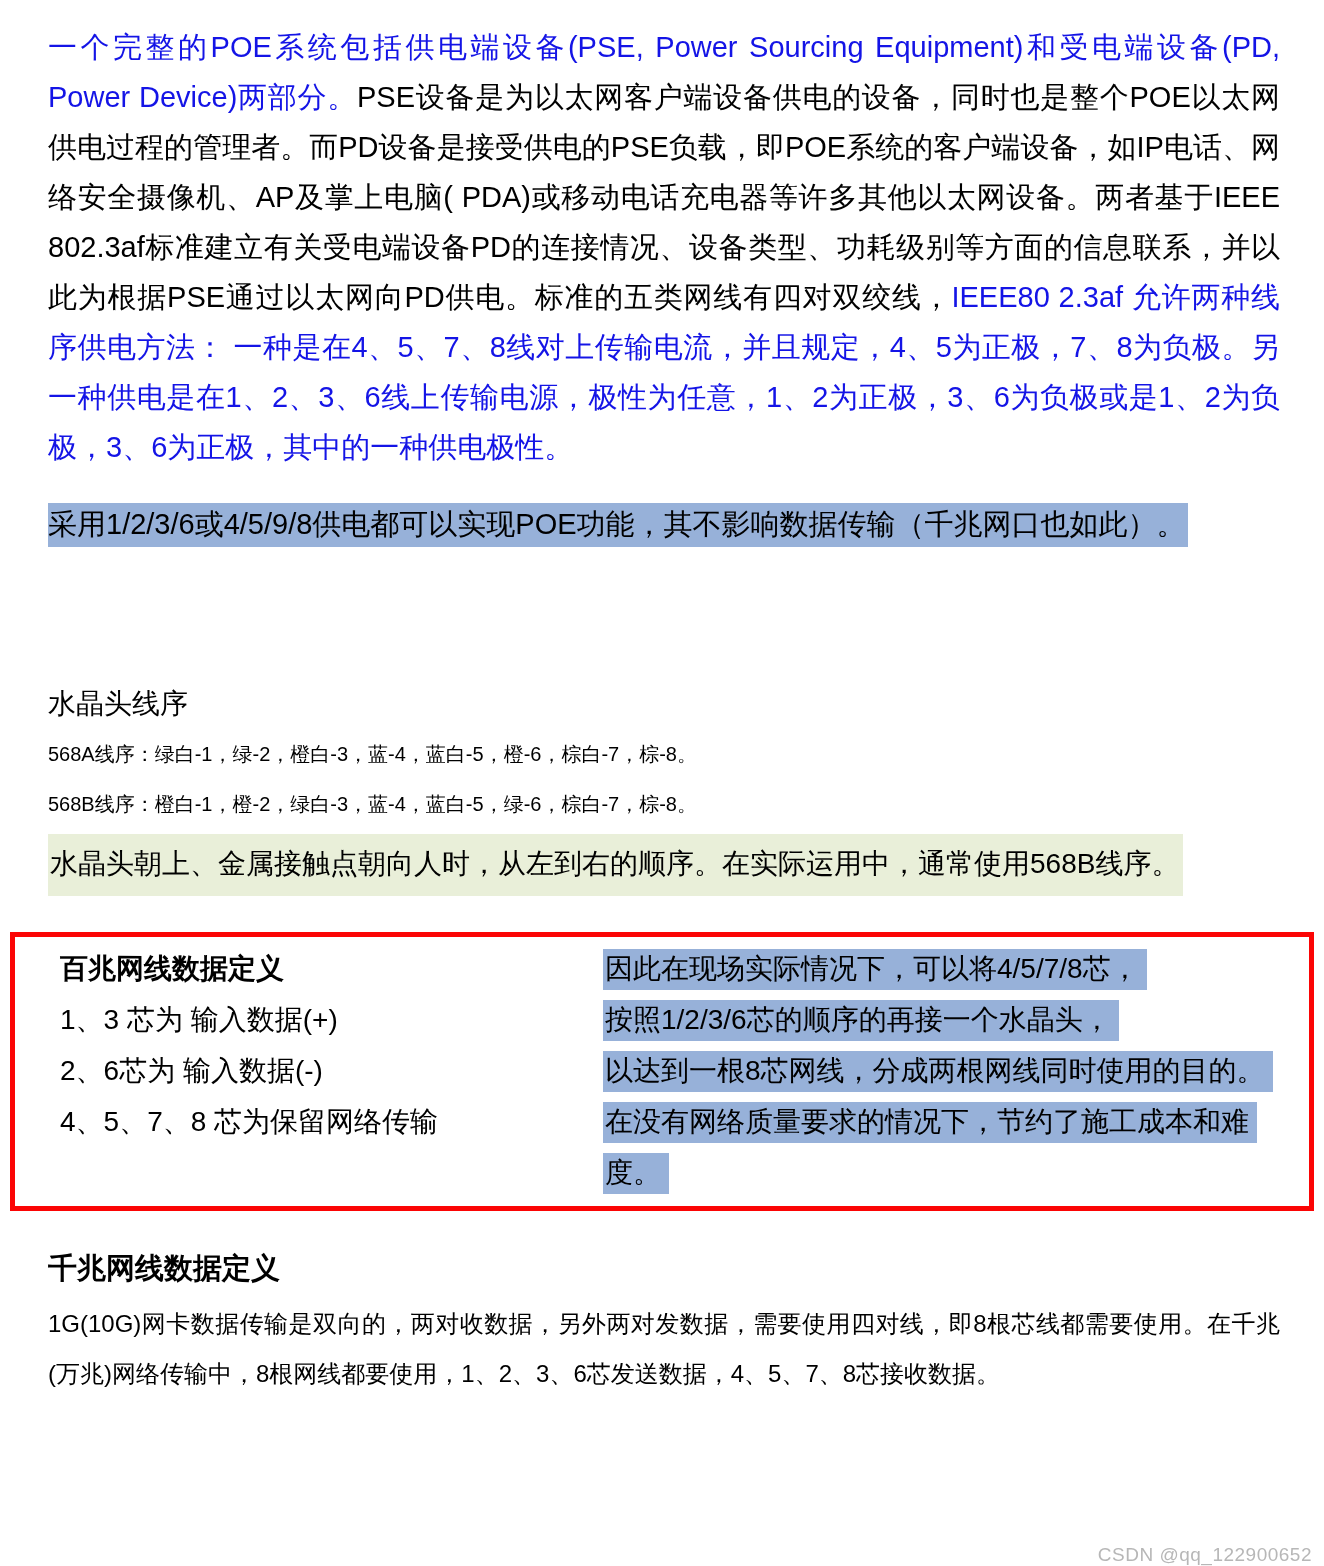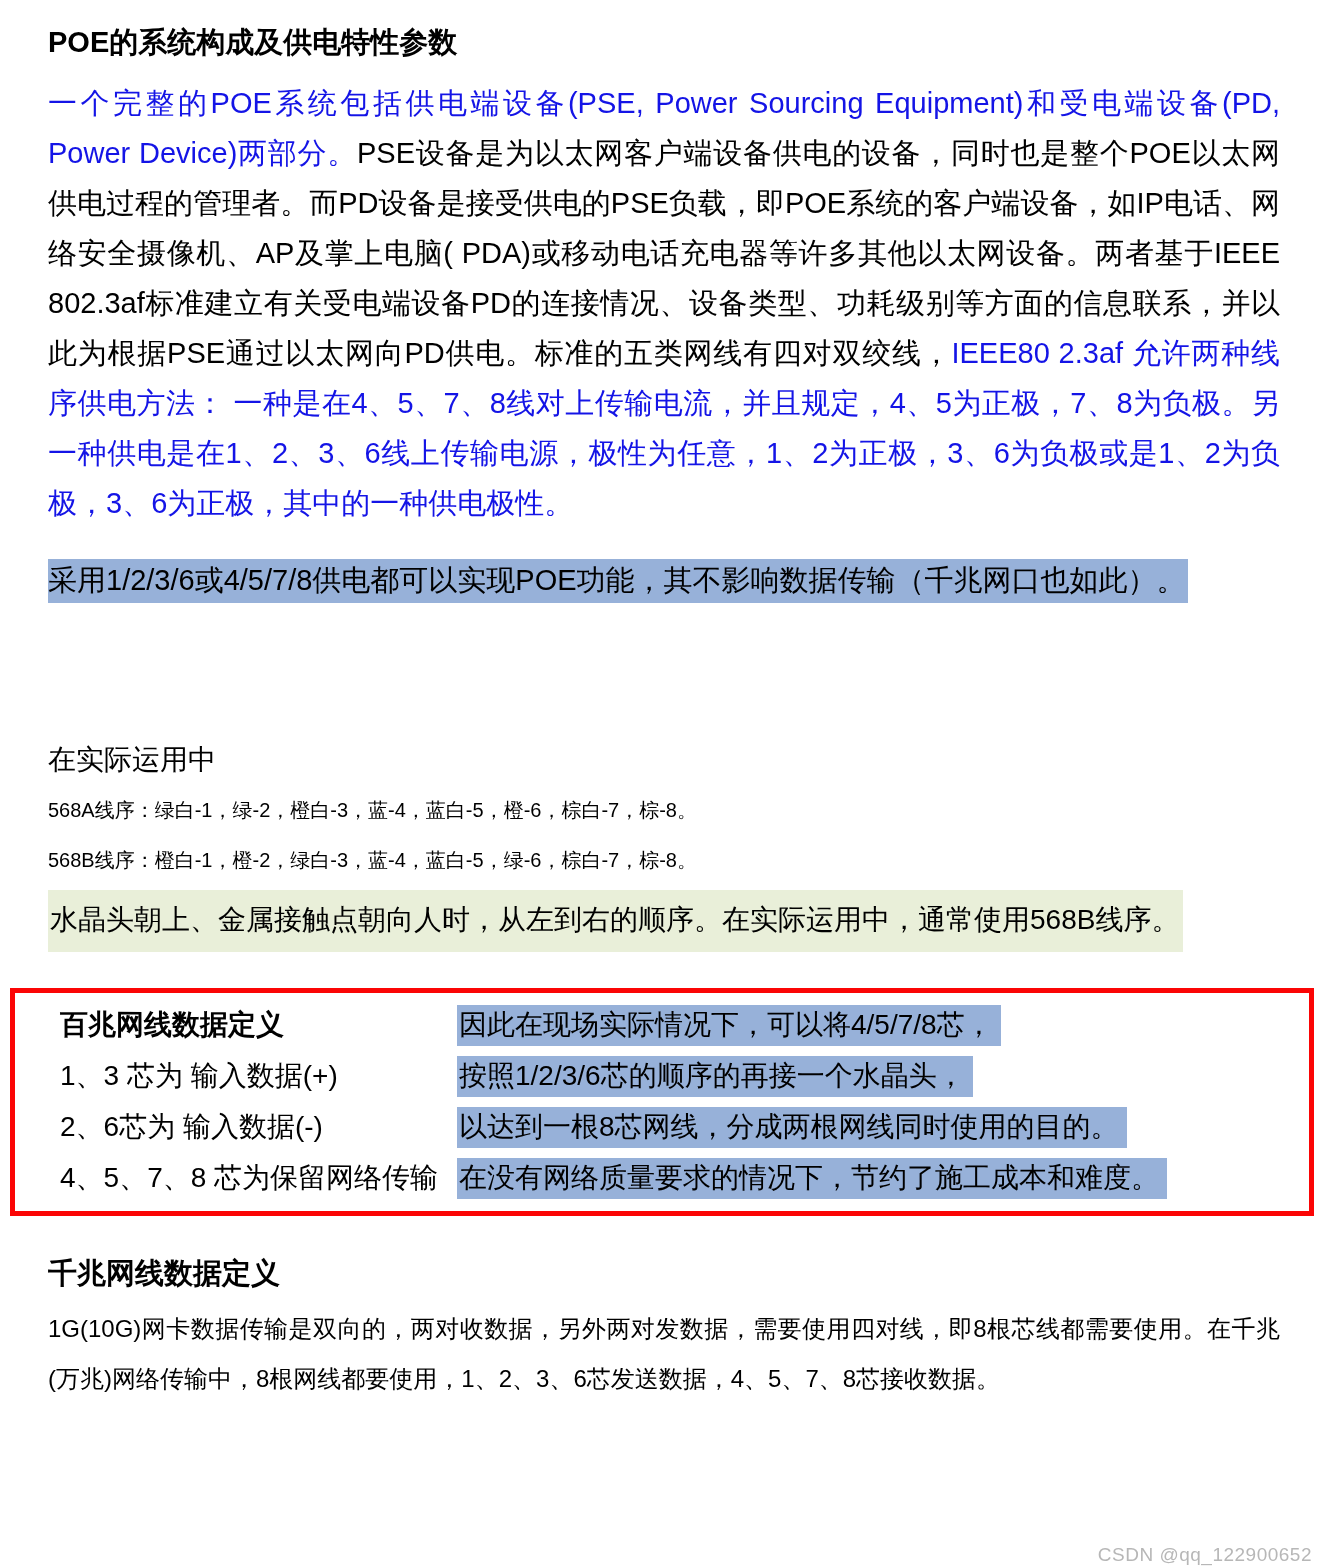--- a/index.html
+++ b/index.html
@@ -47,21 +47,21 @@
     display:inline-block;
     padding:5px 4px 7px 2px;
   }
 
   .red-box{
     margin:36px -34px 0 -38px;
     border:5px solid var(--box-border-red);
     display:flex;
     padding:6px 0 8px 0;
   }
-  .box-left{width:442px;padding-left:45px;flex:0 0 auto;}
+  .box-left{width:588px;padding-left:45px;flex:0 0 auto;}
   .box-title{font-size:28px;font-weight:bold;line-height:51px;margin:0;}
   .box-line{font-size:28px;line-height:51px;}
   .box-right{flex:1 1 auto;padding-right:32px;}
   .box-note-line{font-size:28px;line-height:51px;}
   .box-note-line .hl-blue2{
     background:var(--highlight-blue);
     padding:4px 8px 6px 2px;
     -webkit-box-decoration-break:clone;box-decoration-break:clone;
   }
 
@@ -73,28 +73,27 @@
     position:absolute;right:12px;bottom:0;
     font-size:19px;color:var(--watermark-gray);
     letter-spacing:0.5px;
   }
 </style>
 </head>
 <body>
 
 <div class="content">
 
-  <h1 class="page-title">POE的系统构成及供电特性参数</h1>
 
   <p class="intro"><span class="blue">一个完整的POE系统包括供电端设备(PSE, Power Sourcing Equipment)和受电端设备(PD, Power Device)两部分。</span><span>PSE设备是为以太网客户端设备供电的设备，同时也是整个POE以太网供电过程的管理者。而PD设备是接受供电的PSE负载，即POE系统的客户端设备，如IP电话、网络安全摄像机、AP及掌上电脑( PDA)或移动电话充电器等许多其他以太网设备。两者基于IEEE 802.3af标准建立有关受电端设备PD的连接情况、设备类型、功耗级别等方面的信息联系，并以此为根据PSE通过以太网向PD供电。标准的五类网线有四对双绞线，</span><span class="blue">IEEE80 2.3af 允许两种线序供电方法： 一种是在4、5、7、8线对上传输电流，并且规定，4、5为正极，7、8为负极。另一种供电是在1、2、3、6线上传输电源，极性为任意，1、2为正极，3、6为负极或是1、2为负极，3、6为正极，其中的一种供电极性。</span></p>
 
-  <p class="hl-para"><span class="hl-blue">采用1/2/3/6或4/5/7/8供电都可以实现POE功能，其不影响数据传输（千兆网口也如此）。</span></p>
+  <p class="hl-para"><span class="hl-blue">采用1/2/3/6或4/5/9/8供电都可以实现POE功能，其不影响数据传输（千兆网口也如此）。</span></p>
 
   <div class="crystal">
-    <h2 class="crystal-heading">在实际运用中</h2>
+    <h2 class="crystal-heading">水晶头线序</h2>
     <div class="crystal-line">568A线序：绿白-1，绿-2，橙白-3，蓝-4，蓝白-5，橙-6，棕白-7，棕-8。</div>
     <div class="crystal-line">568B线序：橙白-1，橙-2，绿白-3，蓝-4，蓝白-5，绿-6，棕白-7，棕-8。</div>
     <div class="crystal-note-line"><span class="hl-green">水晶头朝上、金属接触点朝向人时，从左到右的顺序。在实际运用中，通常使用568B线序。</span></div>
   </div>
 
   <div class="red-box">
     <div class="box-left">
       <h3 class="box-title">百兆网线数据定义</h3>
       <div class="box-line">1、3 芯为 输入数据(+)</div>
       <div class="box-line">2、6芯为 输入数据(-)</div>

